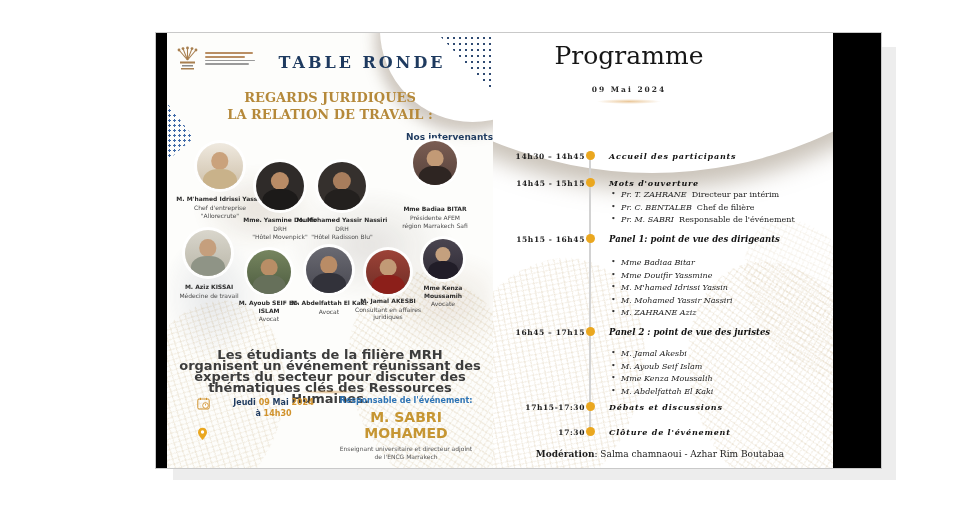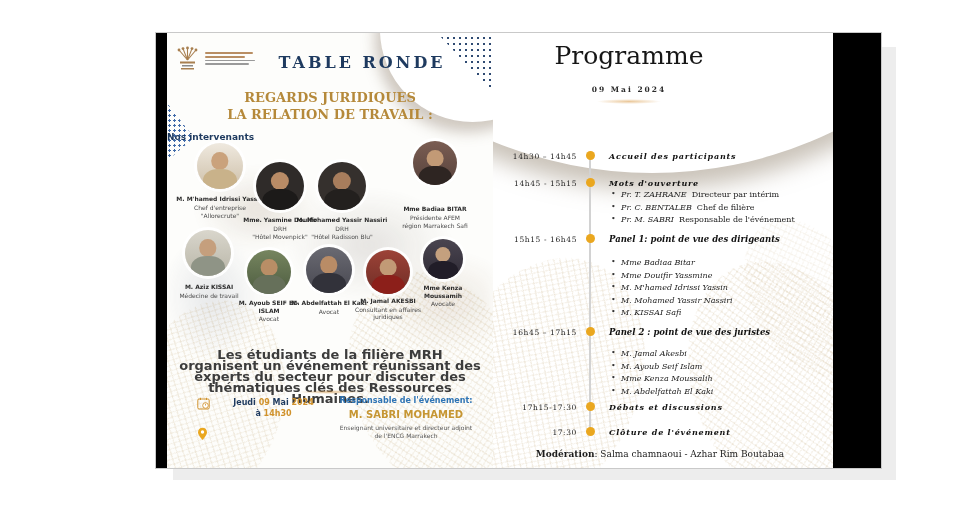--- a/index.html
+++ b/index.html
@@ -31,21 +31,21 @@
 
   .logo { position:absolute; top:10px; left:7px; width:86px; height:30px; z-index:3; display:flex; gap:4px; align-items:center; }
   .logo-textbars { display:flex; flex-direction:column; gap:2px; }
   .logo-textbars i { display:block; height:2px; background:#b98e63; border-radius:1px; }
   .logo-textbars i.g { height:1.5px; background:#9a9a9a; }
 
   .tr-title { position:absolute; top:20px; left:70px; right:6px; text-align:center; z-index:3;
       font-family:"DejaVu Serif", serif; font-weight:bold; font-size:16px; letter-spacing:3px; color:#1e3a5f; }
   .gold-title { position:absolute; top:56px; left:8px; right:8px; text-align:center; z-index:3;
       font-family:"DejaVu Serif", serif; font-weight:bold; font-size:13px; line-height:17px; color:#b5893a; }
-  .nos { position:absolute; top:99px; left:0; right:0; text-align:left; z-index:3;
+  .nos { position:absolute; top:99px; left:0; right:0; text-align:right; z-index:3;
       font-size:9px; font-weight:bold; color:#1e3a5f; }
 
   .av { position:absolute; border-radius:50%; overflow:hidden; z-index:3;
       box-shadow:0 0 0 3px rgba(255,255,255,.92), 0 1px 3px rgba(0,0,0,.18); }
   .av::before { content:""; position:absolute; left:50%; top:20%; transform:translateX(-50%);
       width:38%; height:38%; border-radius:50%; background:var(--skin,#d9b astonish); background:var(--skin,#d9b089); }
   .av::after { content:""; position:absolute; left:50%; top:56%; transform:translateX(-50%);
       width:74%; height:54%; border-radius:45% 45% 0 0; background:var(--suit,#6b6257); }
   .av1 { background:linear-gradient(180deg,#efe9df,#cdbfa8); --suit:#c9b28a; --skin:#caa27c; }
   .av2 { background:#2f2b29; --suit:#1c1a19; --skin:#b98c66; }
@@ -67,38 +67,38 @@
       background:radial-gradient(closest-side, rgba(206,145,66,.6), rgba(206,145,66,0)); }
 
   .cal-row, .loc-row { position:absolute; left:30px; width:135px; z-index:3; display:flex; gap:5px; align-items:flex-start; }
   .cal-row { top:364px; }
   .loc-row { top:394px; }
   .info-lines { flex:1; text-align:center; font-size:8px; font-weight:bold; color:#1e3a5f; line-height:11px; }
   .goldtx { color:#d0922c; }
 
   .resp { position:absolute; top:363px; left:160px; width:158px; text-align:center; z-index:3; }
   .resp-label { font-size:8px; font-weight:bold; color:#2e74b5; }
-  .resp-name { font-size:10px; font-weight:bold; color:#c69633; margin-top:4px; }
+  .resp-name { font-size:14px; font-weight:bold; color:#c69633; margin-top:4px; }
   .resp-cap { font-size:6px; color:#555; line-height:8px; margin-top:4px; }
 
   
   .prog { position:relative; width:340px; height:100%; background:#ffffff; overflow:hidden; }
   .arc-big { position:absolute; left:-257px; top:-692px; width:832px; height:832px; border-radius:50%;
       background:#fff; box-shadow:0 16px 22px rgba(150,135,115,.5); z-index:1; }
   .prog-title { position:absolute; top:8px; left:0; width:272px; text-align:center; z-index:3;
       font-family:"DejaVu Serif", serif; font-size:25px; color:#161616; }
   .prog-date { position:absolute; top:52px; left:0; width:272px; text-align:center; z-index:3;
       font-family:"DejaVu Serif", serif; font-size:7.5px; font-weight:bold; letter-spacing:2px; color:#2b2b2b; }
   .date-underline { top:66px; left:104px; width:64px; height:5px; position:absolute; z-index:2; border-radius:50%;
       background:radial-gradient(closest-side, rgba(217,154,70,.55), rgba(217,154,70,0)); }
 
   .t-line { position:absolute; left:96px; top:123px; width:2px; height:276px; background:#d2d2d2; z-index:2; }
   .row { position:absolute; left:0; width:100%; z-index:3; }
-  .t-time { position:absolute; left:0; top:0; width:84px; text-align:right;
-      font-family:"DejaVu Serif", serif; font-weight:normal; font-size:7.5px; letter-spacing:.6px; color:#1c1c1c; }
+  .t-time { position:absolute; left:8px; top:0; width:84px; text-align:right;
+      font-family:"DejaVu Serif", serif; font-weight:bold; font-size:7.5px; letter-spacing:.6px; color:#1c1c1c; }
   .t-dot { position:absolute; left:93px; top:-1px; width:9px; height:9px; border-radius:50%; background:#eaa71f; }
   .t-title { position:absolute; left:116px; top:-1px; font-family:"DejaVu Serif", serif; font-weight:bold;
       font-size:8px; letter-spacing:.8px; font-style:italic; color:#111; white-space:nowrap; }
   .t-title.panel { letter-spacing:0; font-size:8.5px; }
   .sublist { position:absolute; left:118px; z-index:3; list-style:none; }
   .sublist li { position:relative; padding-left:10px; font-family:"DejaVu Serif", serif; font-style:italic;
       font-size:8px; color:#222; line-height:8px; margin-bottom:4.5px; white-space:nowrap; }
   .sublist li::before { content:"•"; position:absolute; left:0; top:-1px; font-style:normal; color:#333; }
   .sub-role { font-style:normal; }
   .moderation { position:absolute; top:416px; left:12px; width:310px; text-align:center; z-index:3;
@@ -284,21 +284,21 @@
       <div class="row" style="top:202px;">
         <span class="t-time">15h15 - 16h45</span>
         <span class="t-dot"></span>
         <span class="t-title panel">Panel 1:  point de vue des dirigeants</span>
       </div>
       <ul class="sublist" style="top:226px;">
         <li>Mme  Badiaa Bitar</li>
         <li>Mme Douifir Yassmine</li>
         <li>M.  M'hamed Idrissi Yassin</li>
         <li>M. Mohamed Yassir Nassiri</li>
-        <li>M. KISSAI Safi</li>
+        <li>M. ZAHRANE Aziz</li>
       </ul>
 
       <div class="row" style="top:295px;">
         <span class="t-time">16h45 – 17h15</span>
         <span class="t-dot"></span>
         <span class="t-title panel">Panel 2 : point de vue des juristes</span>
       </div>
       <ul class="sublist" style="top:317px;">
         <li>M.  Jamal Akesbi</li>
         <li>M. Ayoub Seif Islam</li>

